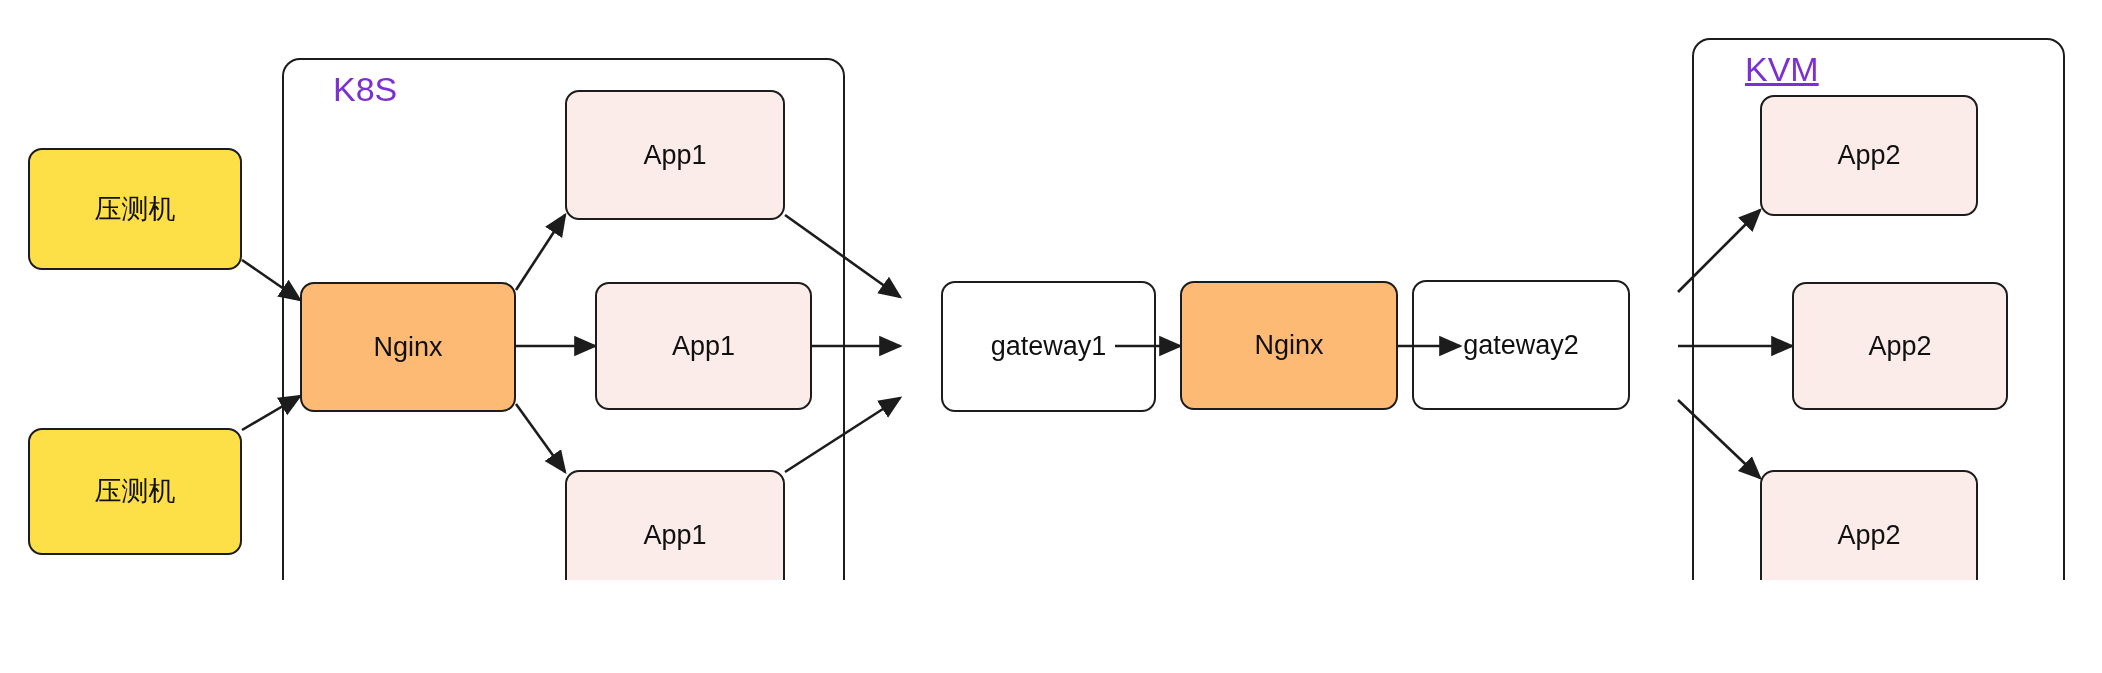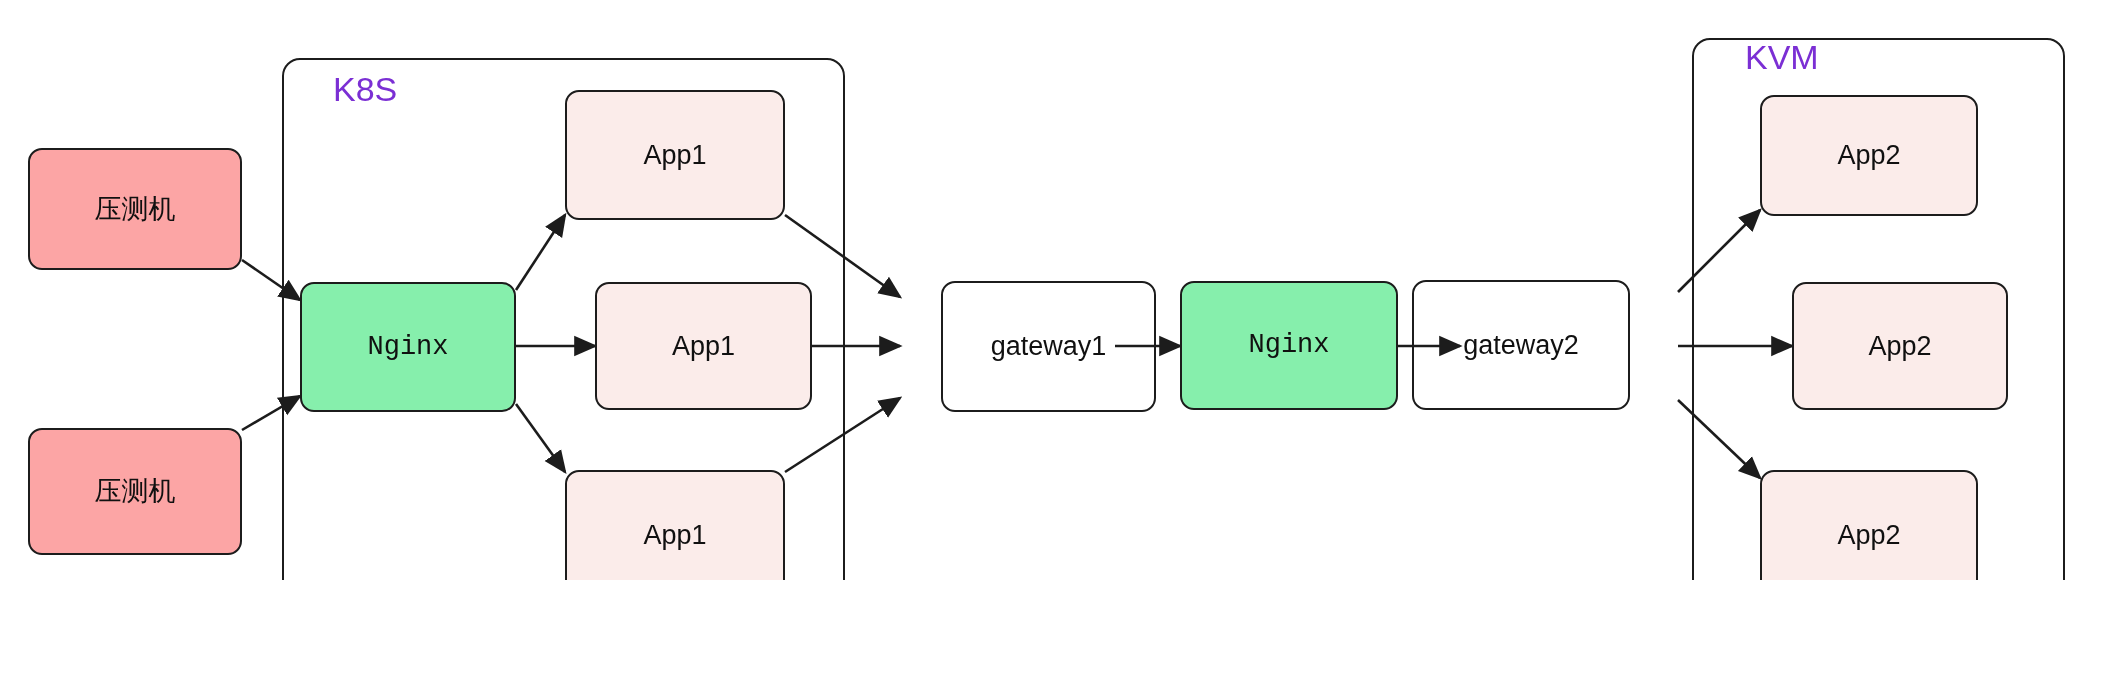--- a/index.html
+++ b/index.html
@@ -43,22 +43,22 @@
     border: 2px solid #1c1c1c;
     border-radius: 14px;
     display: flex;
     align-items: center;
     justify-content: center;
     color: #101010;
     font-size: 27px;
     line-height: 1.2;
     white-space: nowrap;
   }
-  .node.n-load   { background: #fca5a5; }
-  .node.n-nginx  { background: #86efac; font-family: Liberation Mono, monospace; }
+  .node.n-load   { background: #fde047; }
+  .node.n-nginx  { background: #fdba74; }
   .node.n-app    { background: #fbecea; }
 </style>
 </head>
 <body>
 
 <div id="canvas">
 
   <svg id="edges" viewBox="0 0 2102 673" xmlns="http://www.w3.org/2000/svg">
     <defs>
       <marker id="arrowhead" markerWidth="9" markerHeight="9" refX="8" refY="4.5" orient="auto" markerUnits="strokeWidth">
@@ -79,21 +79,21 @@
         <path d="M1678,292 L1760,210" fill="none" stroke="#1c1c1c" stroke-width="2.6" marker-end="url(#arrowhead)"></path>
         <path d="M1678,346 L1792,346" fill="none" stroke="#1c1c1c" stroke-width="2.6" marker-end="url(#arrowhead)"></path>
         <path d="M1678,400 L1760,478" fill="none" stroke="#1c1c1c" stroke-width="2.6" marker-end="url(#arrowhead)"></path>
       </g>
   </svg>
 
   <div id="groups-layer">
       <div class="group" style="left: 282px; top: 58px; width: 563px; height: 557px;"></div>
       <div class="group-label" style="left: 333px; top: 72px;">K8S</div>
       <div class="group" style="left: 1692px; top: 38px; width: 373px; height: 587px;"></div>
-      <div class="group-label" style="left: 1745px; top: 40px;">KVM</div>
+      <div class="group-label" style="left: 1745px; top: 52px; text-decoration: underline;">KVM</div>
     </div>
   <div id="nodes-layer">
       <div class="node n-load" style="left: 28px; top: 148px; width: 214px; height: 122px;">
         <span>压测机</span>
       </div>
       <div class="node n-load" style="left: 28px; top: 428px; width: 214px; height: 127px;">
         <span>压测机</span>
       </div>
       <div class="node n-nginx" style="left: 300px; top: 282px; width: 216px; height: 130px;">
         <span>Nginx</span>

